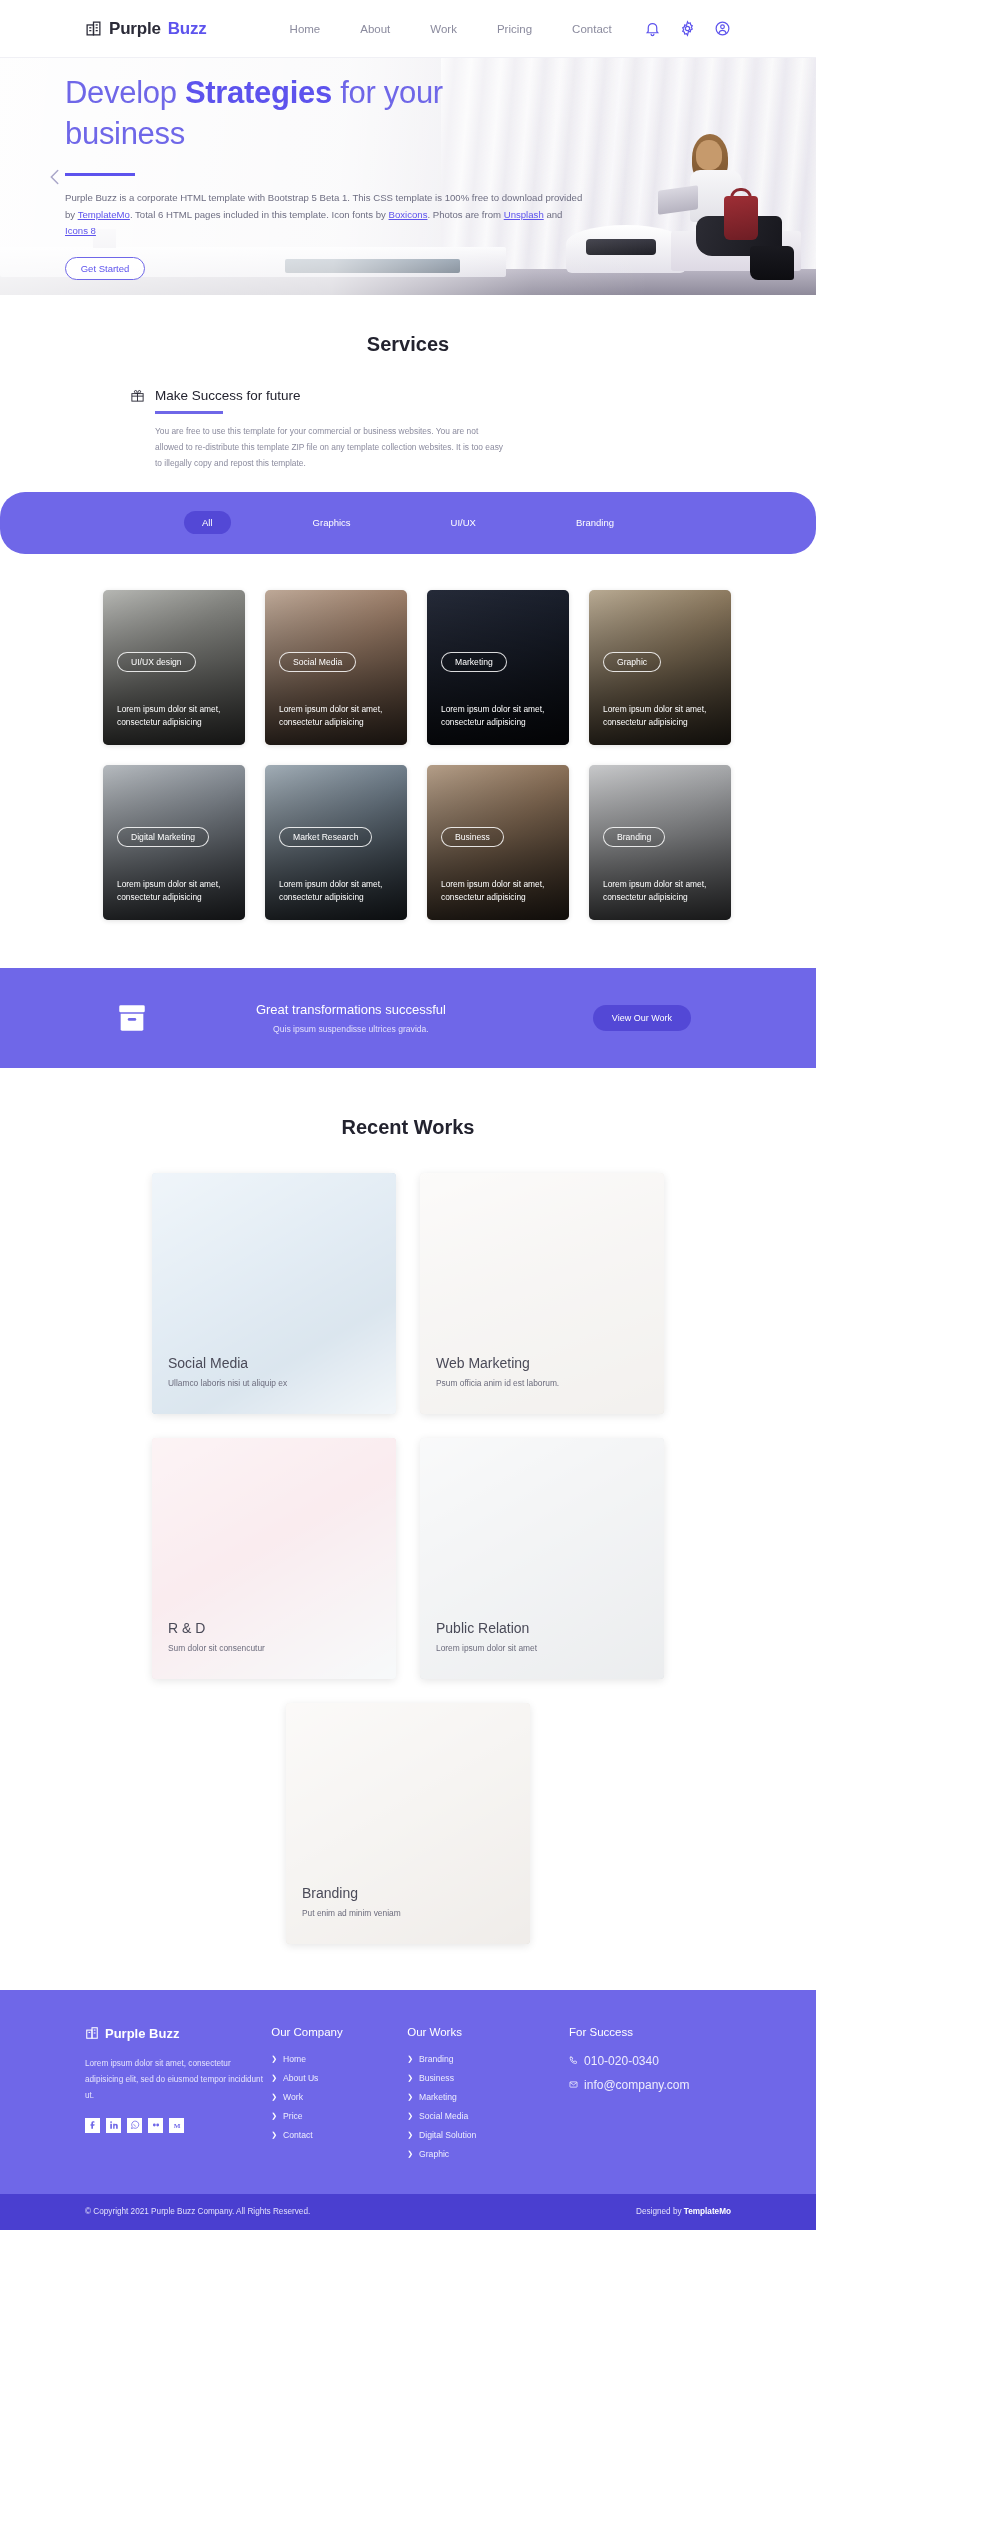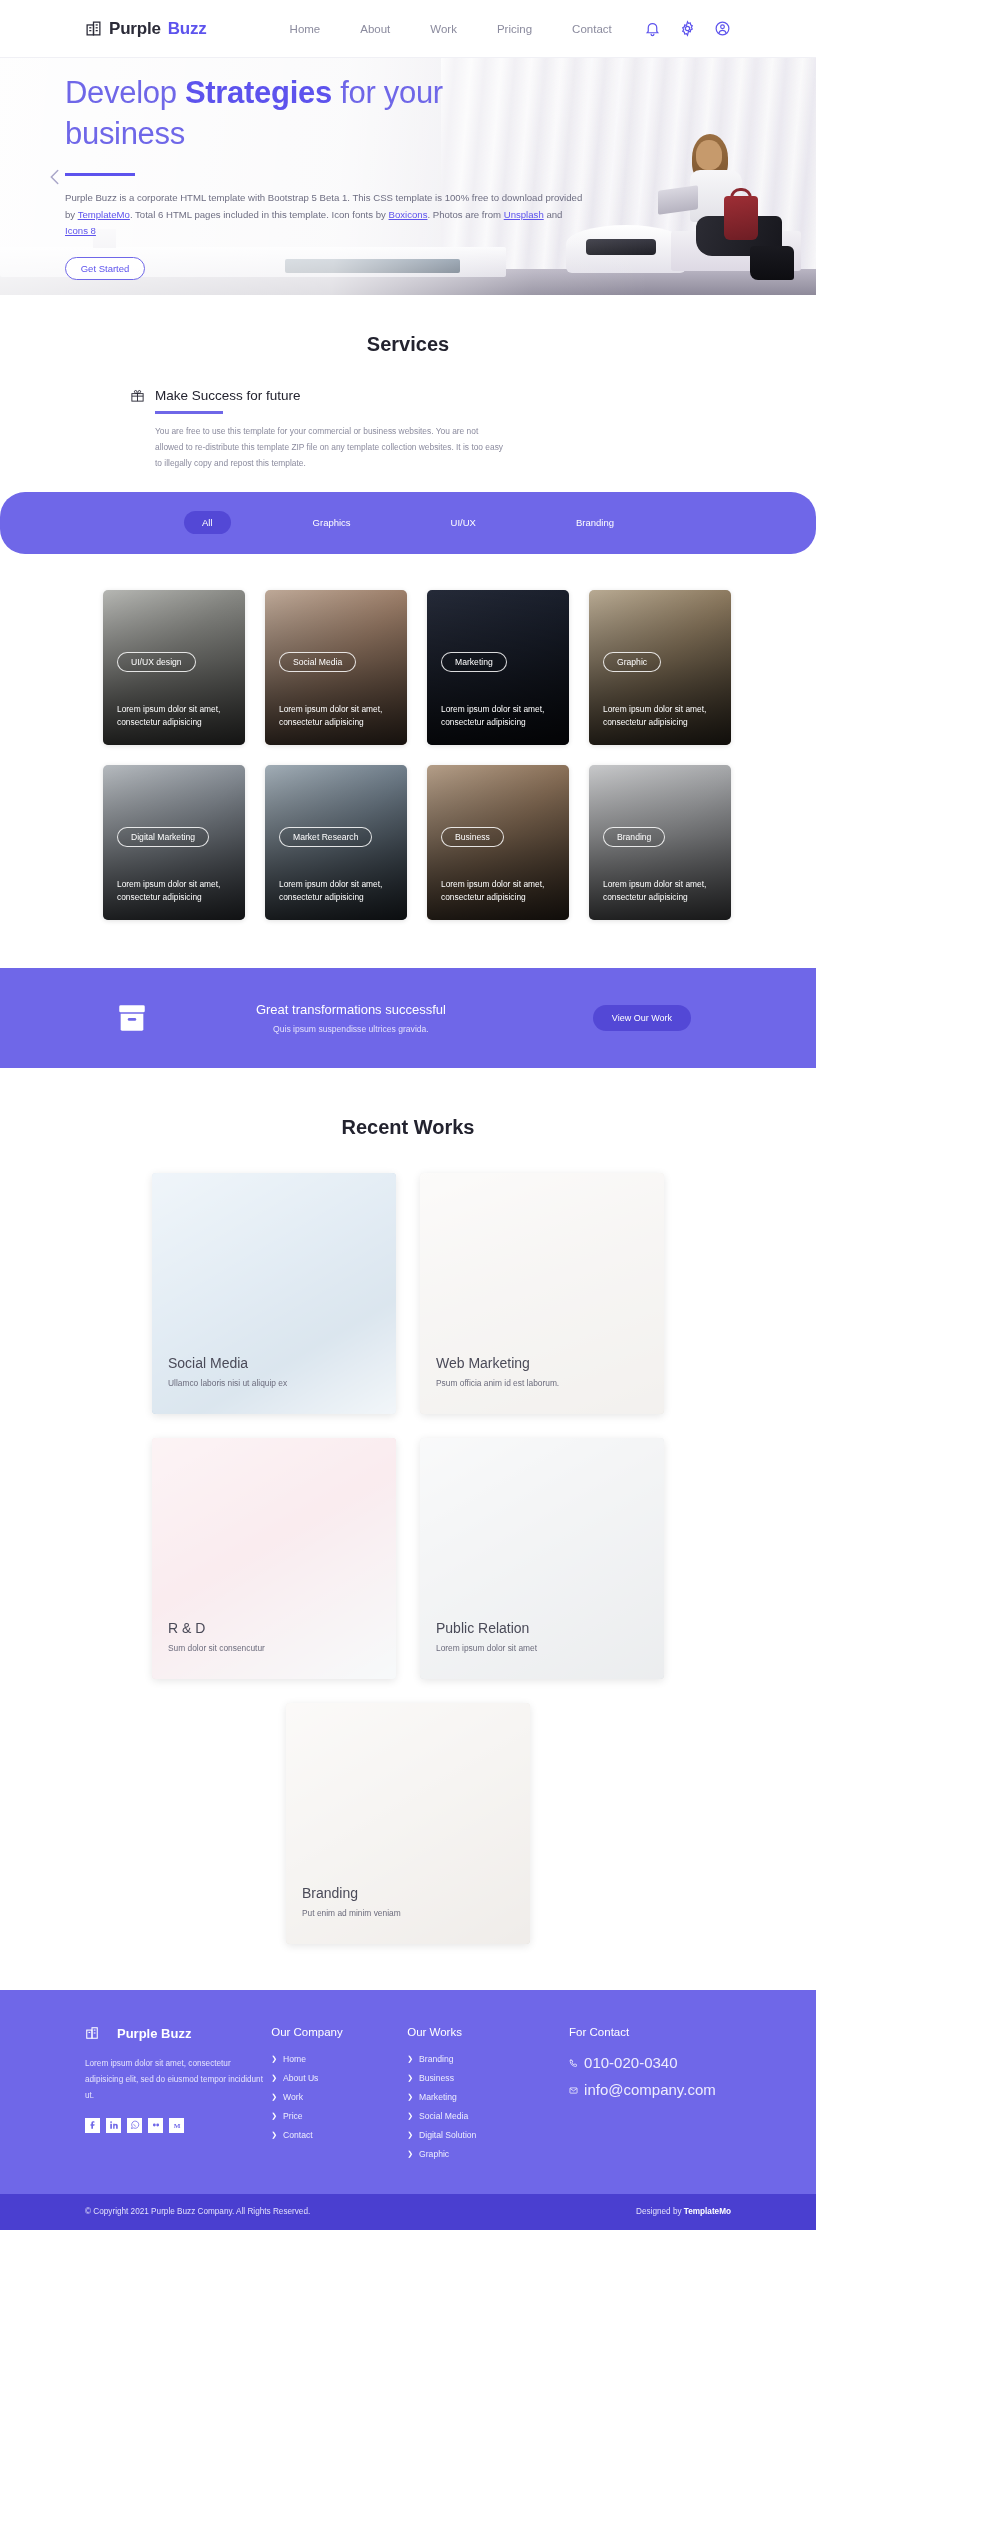--- a/index.html
+++ b/index.html
@@ -326,21 +326,21 @@
   .footer {
     background: #6f67e8;
     padding: 36px 85px 26px 85px;
     color: #ffffff;
   }
   .footer-cols { display: flex; }
   .fcol-brand { width: 230px; }
   .fcol { width: 168px; }
   .fcol.wide { width: 200px; }
   .footer-brand {
-    display: flex; align-items: center; gap: 18px;
+    display: flex; align-items: center; gap: 6px;
     font-size: 13px; font-weight: bold; color: #ffffff; margin-bottom: 15px;
   }
   .footer-brand-icon { width: 14px; height: 14px; }
   .footer-about { font-size: 8.2px; line-height: 1.95; color: #e6e4fc; width: 185px; }
   .socials { display: flex; gap: 6px; margin-top: 14px; }
   .social {
     width: 15px; height: 15px;
     background: #ffffff;
     color: #6f67e8;
     display: flex; align-items: center; justify-content: center;
@@ -348,21 +348,21 @@
   }
   .social svg { width: 10px; height: 10px; }
   .fcol-title { font-size: 11.5px; color: #ffffff; font-weight: normal; margin-bottom: 16px; }
   .flink {
     display: flex; align-items: center; gap: 6px;
     font-size: 8.6px; color: #eeedfd; margin-bottom: 9px; cursor: pointer;
   }
   .flink .chev { font-size: 7px; color: #ffffff; }
   .fcontact {
     display: flex; align-items: center; gap: 6px;
-    font-size: 15px; color: #eeedfd; margin-bottom: 10px;
+    font-size: 12px; color: #eeedfd; margin-bottom: 10px;
   }
   .fcontact svg { width: 9px; height: 9px; flex: none; }
 
   .copybar {
     background: #4a3fd0;
     height: 36px;
     display: flex;
     align-items: center;
     justify-content: space-between;
     padding: 0 85px;
@@ -700,21 +700,21 @@
             <span class="chev">❯</span>
             <span>Digital Solution</span>
           </div>
         <div class="flink">
             <span class="chev">❯</span>
             <span>Graphic</span>
           </div>
       </div>
 
       <div class="fcol wide">
-        <h4 class="fcol-title">For Contact</h4>
+        <h4 class="fcol-title">For Success</h4>
         <div class="fcontact">
           <span>
             <svg viewBox="0 0 24 24" fill="none" stroke="#ffffff" stroke-width="1.9" stroke-linecap="round">
                 <path d="M5 3h3l2 5-2.5 1.5a12 12 0 006 6L15 13l5 2v3a2 2 0 01-2.2 2A17 17 0 013 6.2 2 2 0 015 3z"></path>
               </svg>
           </span>
           <span>010-020-0340</span>
         </div>
         <div class="fcontact">
           <span>

